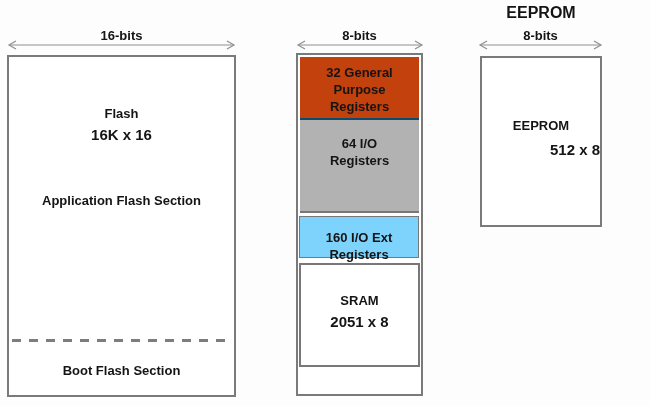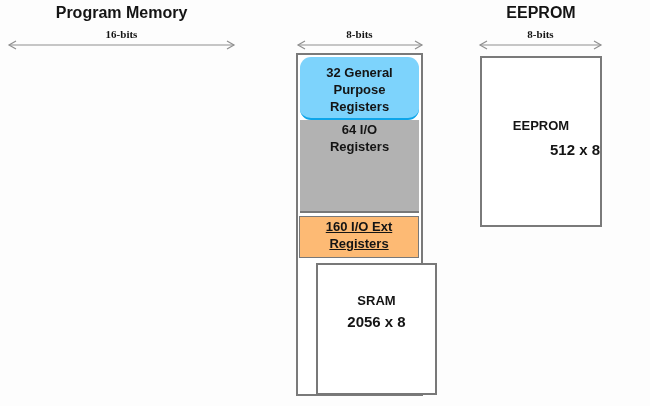--- a/index.html
+++ b/index.html
@@ -8,67 +8,73 @@
     background: #fdfdfd;
     font-family: "Liberation Sans", "DejaVu Sans", sans-serif;
     color: #141414;
     position: relative;
     overflow: hidden;
   }
   .canvas { position: absolute; inset: 0; }
   .abs { position: absolute; }
 
   .col-title { font-size: 16px; font-weight: bold; text-align: center; }
-  .bus-label { font-size: 11px; font-weight: bold; text-align: center; font-family: Liberation Serif, serif; }
+  .bus-label { font-size: 13px; font-weight: bold; text-align: center; }
   .arrow-svg { display: block; }
 
   .membox {
     position: absolute;
     box-sizing: border-box;
     border: 2px solid #7a7a7a;
     background: #ffffff;
   }
   .section {
     position: absolute;
     box-sizing: border-box;
     font-size: 13px; font-weight: bold;
     text-align: center;
     line-height: 17px;
   }
   .multiline { white-space: pre-line; }
-  .sec-gp   { background: #7dd3fc; border-bottom: 2px solid #0ea5e9; padding-top: 7px; border-radius: 11px; }
-  .sec-io   { background: #b2b2b2; border-bottom: 2px solid #787878; padding-top: 1px; }
-  .sec-ext  { background: #fdba74; border: 1px solid #787878; padding-top: 1px; text-decoration: underline; }
+  .sec-gp   { background: #c2410c; border-bottom: 2px solid #0c4a6e; padding-top: 7px; }
+  .sec-io   { background: #b2b2b2; border-bottom: 2px solid #787878; padding-top: 15px; }
+  .sec-ext  { background: #7dd3fc; border: 1px solid #787878; padding-top: 12px; }
   .sec-sram { background: #ffffff; border: 2px solid #787878; }
 
   .boxtext { position: absolute; width: 100%; text-align: center; font-weight: bold; }
   .fs13 { font-size: 13px; }
   .fs15 { font-size: 15px; }
 
   .dashed-divider {
     position: absolute;
     height: 3px;
     background: repeating-linear-gradient(to right, #7d7d7d 0 9px, transparent 9px 17px);
   }
 </style>
 </head>
 <body>
 
 <div class="canvas">
 
-  <div class="abs col-title" style="left:7px; top:4px; width:229px;">Program Memory</div>
 
   <div class="abs bus-label" style="left:7px; top:28px; width:229px;">16-bits</div>
 
   <svg class="abs arrow-svg" style="left:7px; top:40px;" width="229" height="10">
     <line x1="2" y1="5" x2="227" y2="5" stroke="#8f8f8f" stroke-width="1.2"></line>
     <path d="M9,1 L2,5 L9,9" fill="none" stroke="#8f8f8f" stroke-width="1.2"></path>
     <path d="M220,1 L227,5 L220,9" fill="none" stroke="#8f8f8f" stroke-width="1.2"></path>
   </svg>
 
+  <div class="membox" style="left:7px; top:55px; width:229px; height:342px;">
+    <div class="boxtext fs13" style="top:49px;">Flash</div>
+    <div class="boxtext fs15" style="top:69px;">16K x 16</div>
+    <div class="boxtext fs13" style="top:136px;">Application Flash Section</div>
+    <div class="dashed-divider" style="left:3px; right:3px; top:282px;"></div>
+    <div class="boxtext fs13" style="top:306px;">Boot Flash Section</div>
+  </div>
 
 
   <div class="abs bus-label" style="left:296px; top:28px; width:127px;">8-bits</div>
 
   <svg class="abs arrow-svg" style="left:296px; top:40px;" width="128" height="10">
     <line x1="2" y1="5" x2="126" y2="5" stroke="#8f8f8f" stroke-width="1.2"></line>
     <path d="M9,1 L2,5 L9,9" fill="none" stroke="#8f8f8f" stroke-width="1.2"></path>
     <path d="M119,1 L126,5 L119,9" fill="none" stroke="#8f8f8f" stroke-width="1.2"></path>
   </svg>
 
@@ -77,23 +83,23 @@
   <div class="section sec-gp multiline" style="left:300px; top:57px; width:119px; height:63px;">32 General
 Purpose
 Registers</div>
 
   <div class="section sec-io multiline" style="left:300px; top:120px; width:119px; height:93px;">64 I/O
 Registers</div>
 
   <div class="section sec-ext multiline" style="left:299px; top:216px; width:120px; height:42px;">160 I/O Ext
 Registers</div>
 
-  <div class="section sec-sram" style="left:316px; top:263px; width:121px; height:132px;">
+  <div class="section sec-sram" style="left:299px; top:263px; width:121px; height:104px;">
     <div class="boxtext fs13" style="top:27px;">SRAM</div>
-    <div class="boxtext fs15" style="top:48px;">2056 x 8</div>
+    <div class="boxtext fs15" style="top:48px;">2051 x 8</div>
   </div>
 
   <div class="abs col-title" style="left:480px; top:4px; width:122px;">EEPROM</div>
 
   <div class="abs bus-label" style="left:478px; top:28px; width:125px;">8-bits</div>
 
   <svg class="abs arrow-svg" style="left:478px; top:40px;" width="125" height="10">
     <line x1="2" y1="5" x2="123" y2="5" stroke="#8f8f8f" stroke-width="1.2"></line>
     <path d="M9,1 L2,5 L9,9" fill="none" stroke="#8f8f8f" stroke-width="1.2"></path>
     <path d="M116,1 L123,5 L116,9" fill="none" stroke="#8f8f8f" stroke-width="1.2"></path>

